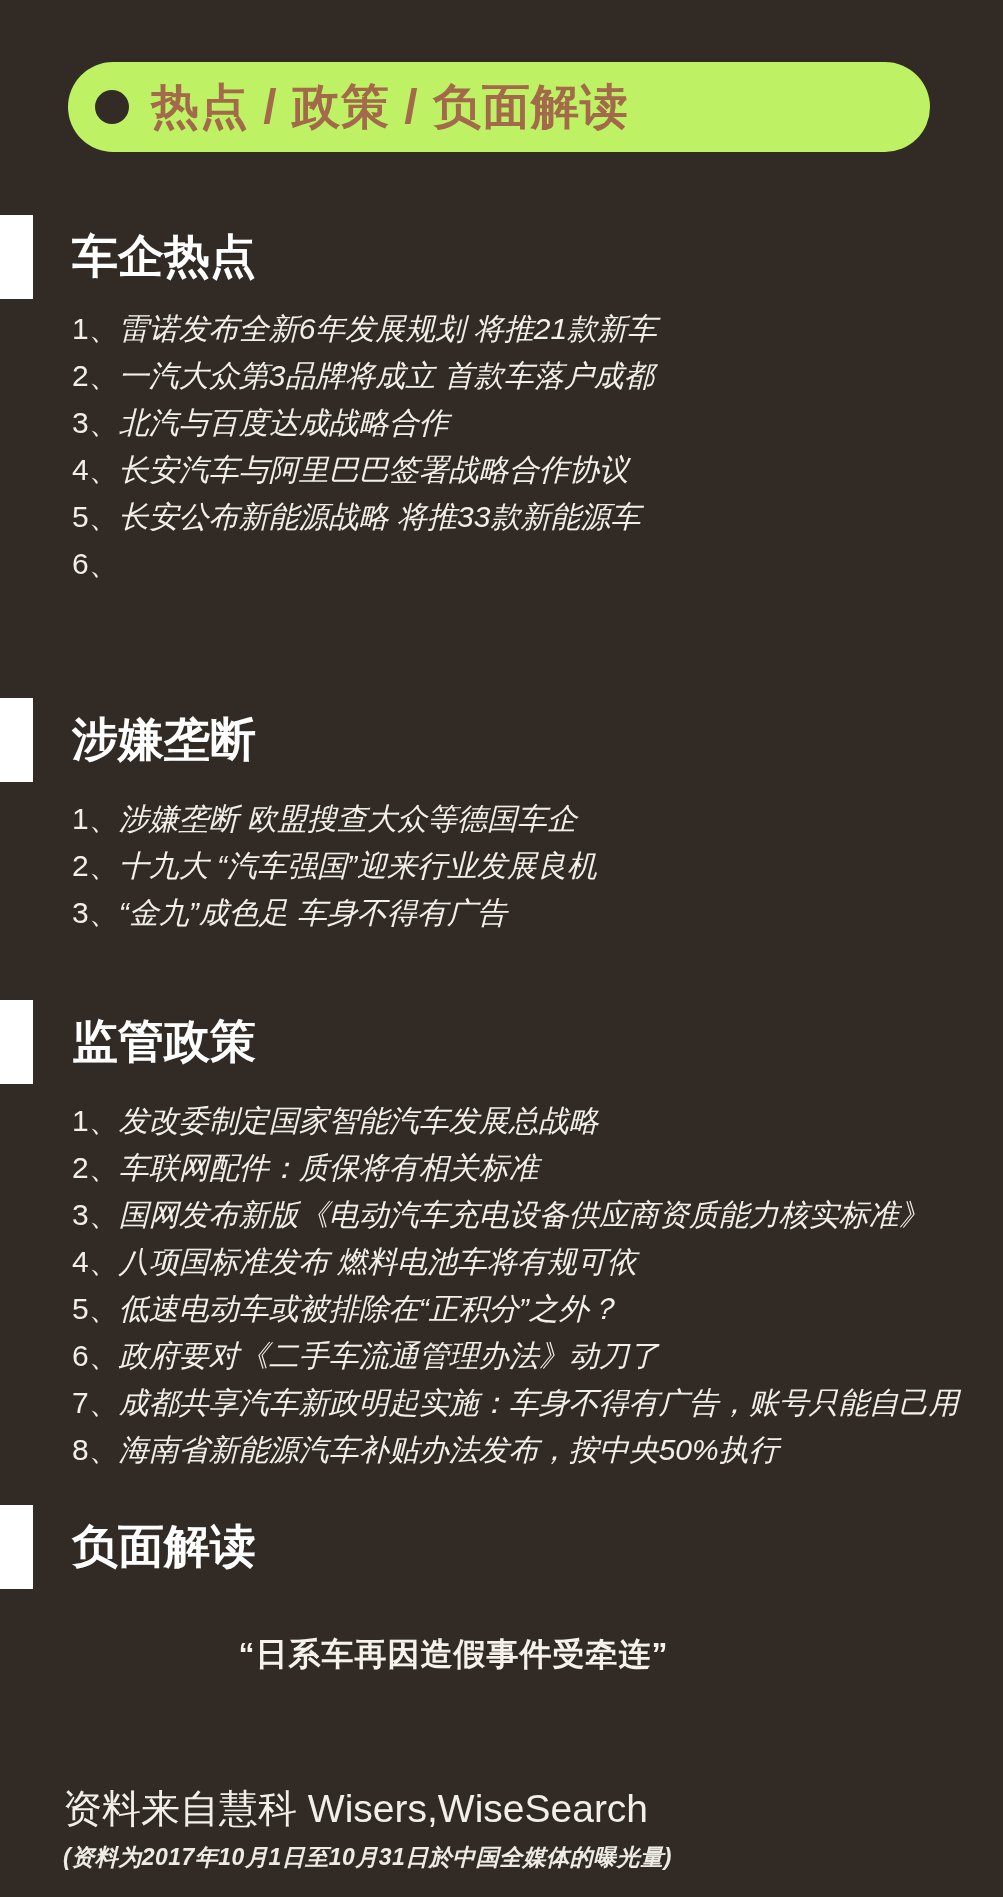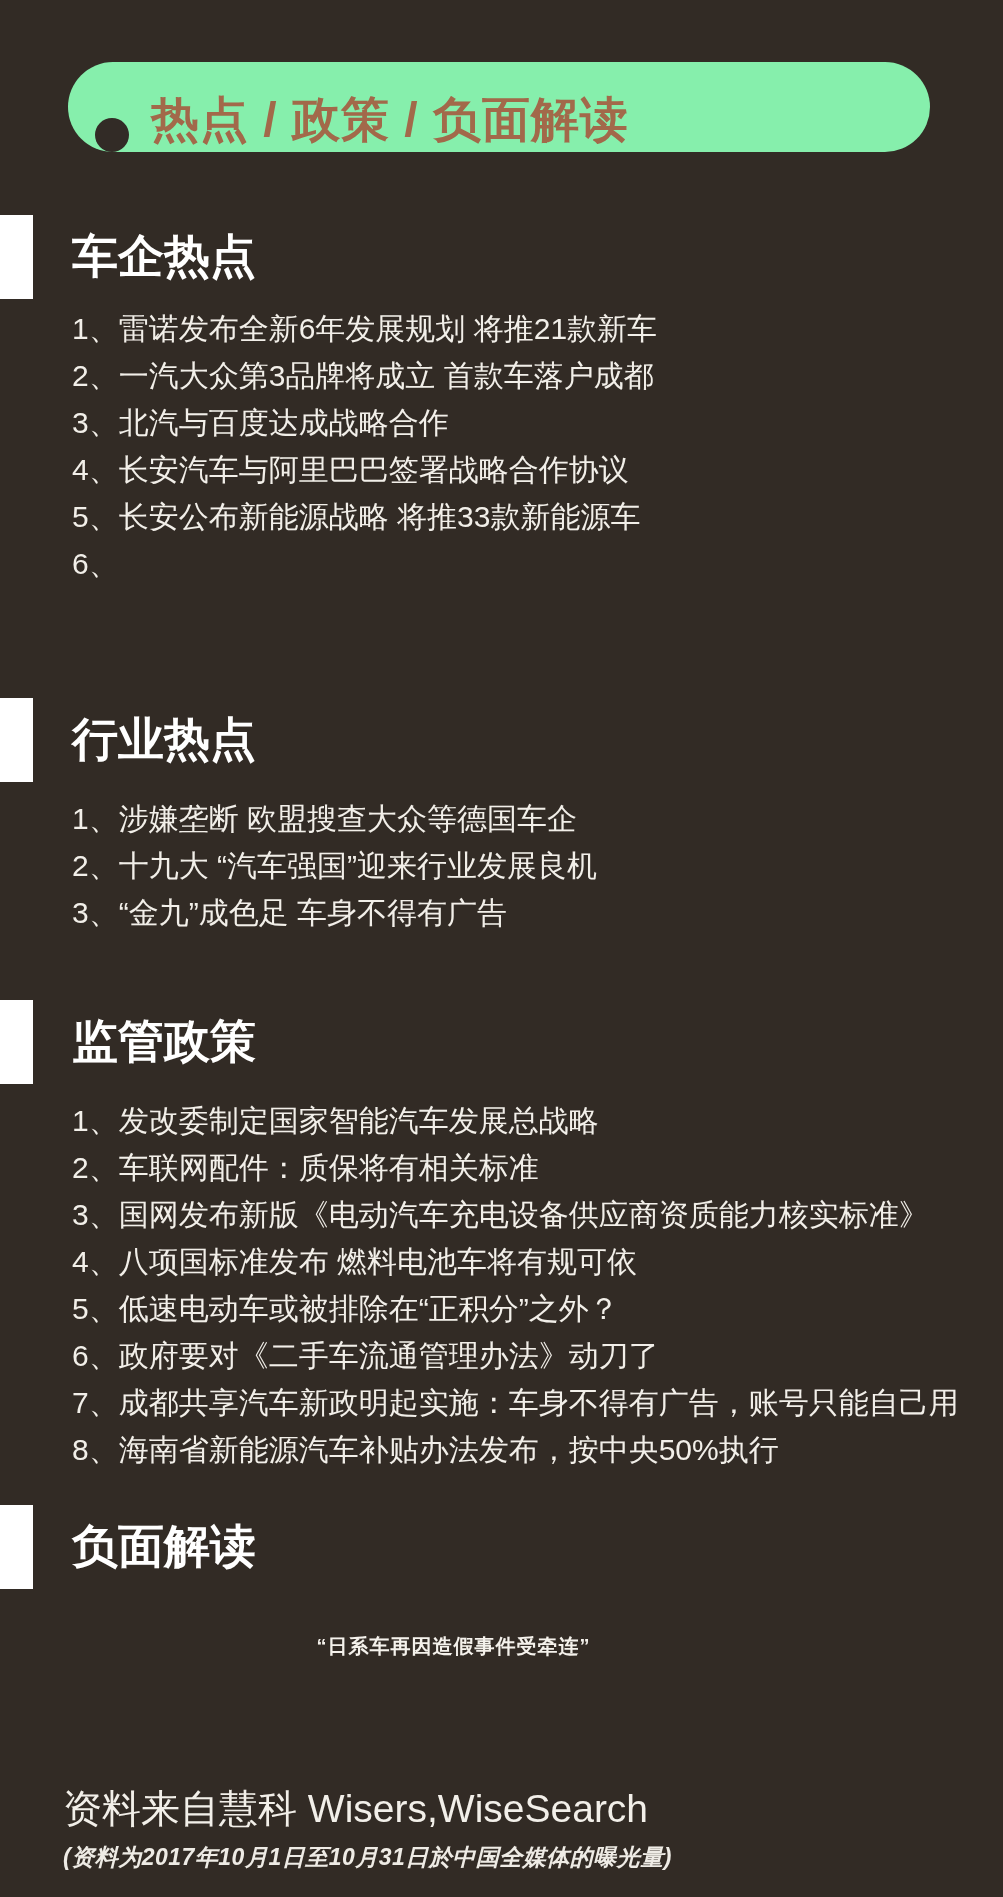--- a/index.html
+++ b/index.html
@@ -12,24 +12,24 @@
     font-family: "Liberation Sans", "DejaVu Sans", sans-serif;
     overflow: hidden;
     position: relative;
   }
 
   
   .pill {
     margin: 62px 0 0 68px;
     width: 862px;
     height: 90px;
-    background: #86efac;
+    background: #bef264;
     border-radius: 46px;
     display: flex;
-    align-items: flex-end;
+    align-items: center;
   }
   .pill .dot {
     width: 34px;
     height: 34px;
     border-radius: 50%;
     background: #322b26;
     margin-left: 27px;
     flex: 0 0 auto;
   }
   .pill .pill-title {
@@ -77,28 +77,28 @@
     line-height: 47px;
     padding-left: 72px;
     font-size: 30px;
     color: #f2efe9;
     white-space: nowrap;
   }
   .news-item .num {
     flex: 0 0 auto;
     min-width: 45px;
   }
-  .news-item .item-text { flex: 0 0 auto; }
+  .news-item .item-text { flex: 0 0 auto; font-style: italic; }
 
   
   .quote-line {
     margin-top: 44px;
     width: 907px;
     text-align: center;
-    font-size: 20px;
+    font-size: 32px;
     font-weight: bold;
     color: #f5f2ec;
     letter-spacing: 1px;
   }
 
   
   .footer {
     position: absolute;
     left: 63px;
     top: 1782px;
@@ -149,21 +149,21 @@
     <span class="num">5、</span>
     <span class="item-text">长安公布新能源战略 将推33款新能源车</span>
   </li>
   <li class="news-item">
     <span class="num">6、</span>
   </li>
 </ul>
 
 <div class="section-header" id="section-industry">
   <span class="marker"></span>
-  <span class="section-title">行业热点</span>
+  <span class="section-title">涉嫌垄断</span>
 </div>
 <ul class="news-list" id="list-industry">
   <li class="news-item">
     <span class="num">1、</span>
     <span class="item-text">涉嫌垄断 欧盟搜查大众等德国车企</span>
   </li>
   <li class="news-item">
     <span class="num">2、</span>
     <span class="item-text">十九大 “汽车强国”迎来行业发展良机</span>
   </li>

